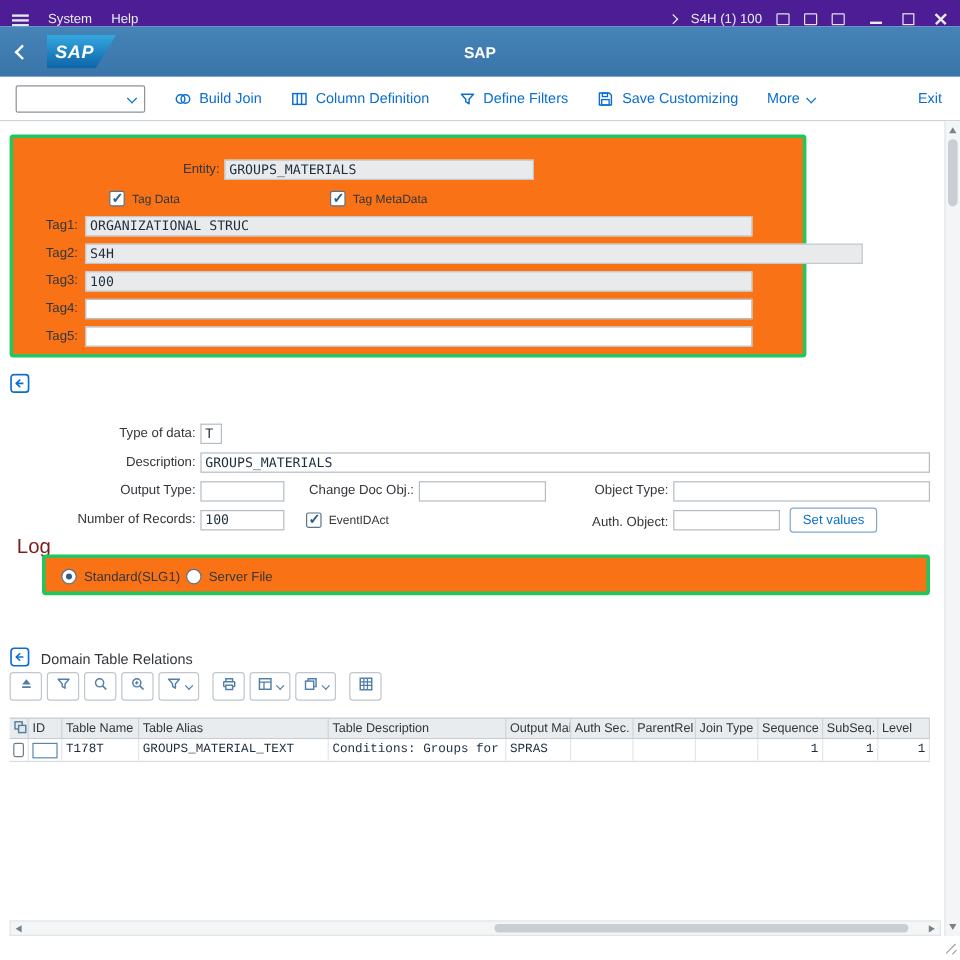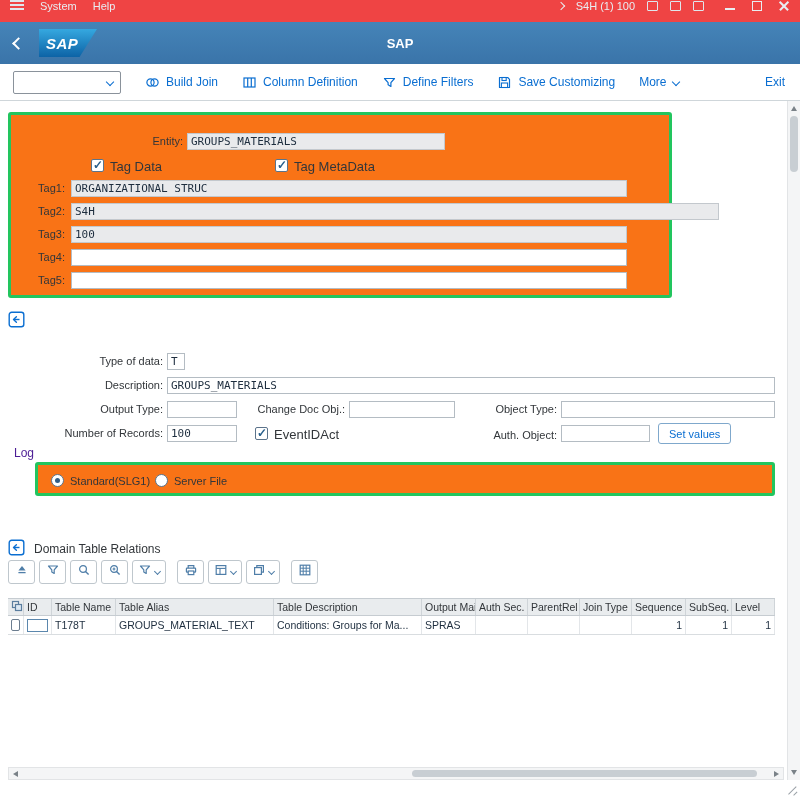--- a/index.html
+++ b/index.html
@@ -1,20 +1,20 @@
 <!DOCTYPE html>
 <html><head>
 <meta charset="utf-8">
 <style>
 *{box-sizing:border-box;margin:0;padding:0}
 html,body{width:800px;height:800px}
 body{position:relative;font-family:"Liberation Sans",sans-serif;background:#fff;overflow:hidden;color:#32363a}
 
 
-.menubar{position:absolute;top:0;left:0;right:0;height:22px;background:#ef4444;display:flex;align-items:flex-start;gap:16px;padding:0 10px;color:#e8edf2;font-size:11px}
+.menubar{position:absolute;top:0;left:0;right:0;height:22px;background:#4c1d95;display:flex;align-items:flex-end;gap:16px;padding:0 10px;color:#e8edf2;font-size:11px}
 .hamburger{width:14px;height:10px;border-top:2px solid #dfe6ec;border-bottom:2px solid #dfe6ec;position:relative;display:inline-block}
 .hamburger::after{content:"";position:absolute;left:0;right:0;top:2px;height:2px;background:#dfe6ec}
 .mb-right{margin-left:auto;display:flex;align-items:center;gap:12px}
 .sq-icon{width:11px;height:10px;border:1.2px solid #dfe6ec;border-radius:1px;display:inline-block}
 .winctl{display:flex;align-items:center;gap:15px;margin-left:8px}
 .wc{width:12px;height:12px;position:relative;display:inline-block}
 .wc-min::after{content:"";position:absolute;left:1px;right:1px;bottom:2px;height:2px;background:#e8edf2}
 .wc-max::after{content:"";position:absolute;inset:1px;border:1.5px solid #e8edf2}
 .wc-close::before,.wc-close::after{content:"";position:absolute;left:0;top:5px;width:12px;height:1.6px;background:#e8edf2}
 .wc-close::before{transform:rotate(45deg)}
@@ -36,43 +36,43 @@
 .combo .val{flex:1;color:#32363a;font-size:11px}
 .tbtn{display:flex;align-items:center;gap:6px;color:#0a6ed1;margin-right:24px;white-space:nowrap;cursor:default}
 .tbtn svg{display:block}
 .exit{margin-left:auto;color:#0a6ed1;margin-right:2px}
 
 
 .glabel{position:absolute;font-size:11px;color:#32363a;text-align:right;line-height:17px;white-space:nowrap}
 .field{position:absolute;height:17px;font-family:"DejaVu Sans Mono",monospace;font-size:11px;line-height:15px;padding:0 3px;border:1px solid #b4bcc3;background:#fff;color:#1d2d3e;white-space:nowrap;overflow:hidden}
 .field.ro{background:#e9eaec;border-color:#c3c8cd}
 .gbox{position:absolute;border:3px solid #22c55e;border-radius:3px;background:#f97316}
-.cb{position:absolute;display:flex;align-items:flex-start;gap:6px;font-size:13px}
+.cb{position:absolute;display:flex;align-items:flex-end;gap:6px;font-size:10px}
 .cb .box{width:13px;height:13px;border:1px solid #5b738b;border-radius:2px;background:#fff;position:relative;flex:0 0 auto}
 .cb.checked .box::after{content:"\2713";position:absolute;left:1px;top:-2px;font-size:12px;color:#29608c;font-weight:bold}
 .radio{position:absolute;display:flex;align-items:center;gap:6px;font-size:11px}
 .radio .dot{width:13px;height:13px;border:1px solid #5b738b;border-radius:50%;background:#fff;position:relative;flex:0 0 auto}
 .radio.selected .dot::after{content:"";position:absolute;inset:3px;border-radius:50%;background:#2f5d87}
 .sect{position:absolute;display:flex;align-items:center;gap:9px;font-size:12px;color:#32363a}
 .btn{position:absolute;height:21px;border:1px solid #7fa8cc;border-radius:3px;background:#fff;color:#0a6ed1;font-size:11px;display:flex;align-items:center;justify-content:center;padding:0 10px;white-space:nowrap}
-.loglbl{position:absolute;font-size:12px;color:#4c1d95}
+.loglbl{position:absolute;font-size:17px;color:#7f1d1d}
 
 
 .alvbar{position:absolute;top:560px;left:8px;display:flex;align-items:center;gap:4px}
 .abtn{height:24px;min-width:27px;border:1px solid #bfc7cd;border-radius:3px;background:#fff;display:flex;align-items:center;justify-content:center;gap:3px;padding:0 5px;color:#4f7ea8}
 .abtn .chev{width:5px;height:5px;border-color:#4f7ea8;margin-top:-2px}
 .alvsep{width:3px}
 
 
 .tbl{position:absolute;left:8px;top:598px;width:767px;font-size:10.5px}
 .trow{display:grid;grid-template-columns:16px 28px 64px 158px 148px 54px 52px 52px 52px 54px 46px 43px;align-items:stretch}
 .thead{background:#e9ecee;border-top:1px solid #c6ccd1;border-bottom:1px solid #c6ccd1;height:18px;color:#32363a}
 .thead>div{padding:0 3px;border-right:1px solid #cfd4d8;display:flex;align-items:center;overflow:hidden;white-space:nowrap}
 .tbody-row{height:19px;background:#fff;border-bottom:1px solid #d9dde0}
-.tbody-row>div{padding:0 3px;border-right:1px solid #e3e6e9;display:flex;align-items:center;font-family:Liberation Sans, sans-serif;overflow:hidden;white-space:nowrap;text-overflow:ellipsis;color:#1d2d3e}
+.tbody-row>div{padding:0 3px;border-right:1px solid #e3e6e9;display:flex;align-items:center;font-family:Liberation Mono, monospace;overflow:hidden;white-space:nowrap;text-overflow:ellipsis;color:#1d2d3e}
 .num{justify-content:flex-end}
 .rowcb{width:12px;height:12px;border:1px solid #6b7d8f;border-radius:2px;background:#fff;display:inline-block}
 .cell-input{width:23px;height:13px;border:1px solid #5b87ad;background:#fff;display:inline-block}
 
 
 .vscroll{position:absolute;top:101px;right:0;width:13px;bottom:20px;background:#f4f5f6;border-left:1px solid #e2e4e6}
 .varrow{position:absolute;left:0;width:12px;height:13px;display:flex;align-items:center;justify-content:center}
 .vthumb{position:absolute;top:15px;left:2px;width:8px;height:56px;background:#c8ced3;border-radius:4px}
 .hscroll{position:absolute;left:8px;right:16px;bottom:20px;height:13px;background:#f4f5f6;border:1px solid #e2e4e6}
 .harrow{position:absolute;top:0;width:13px;height:11px;display:flex;align-items:center;justify-content:center}

